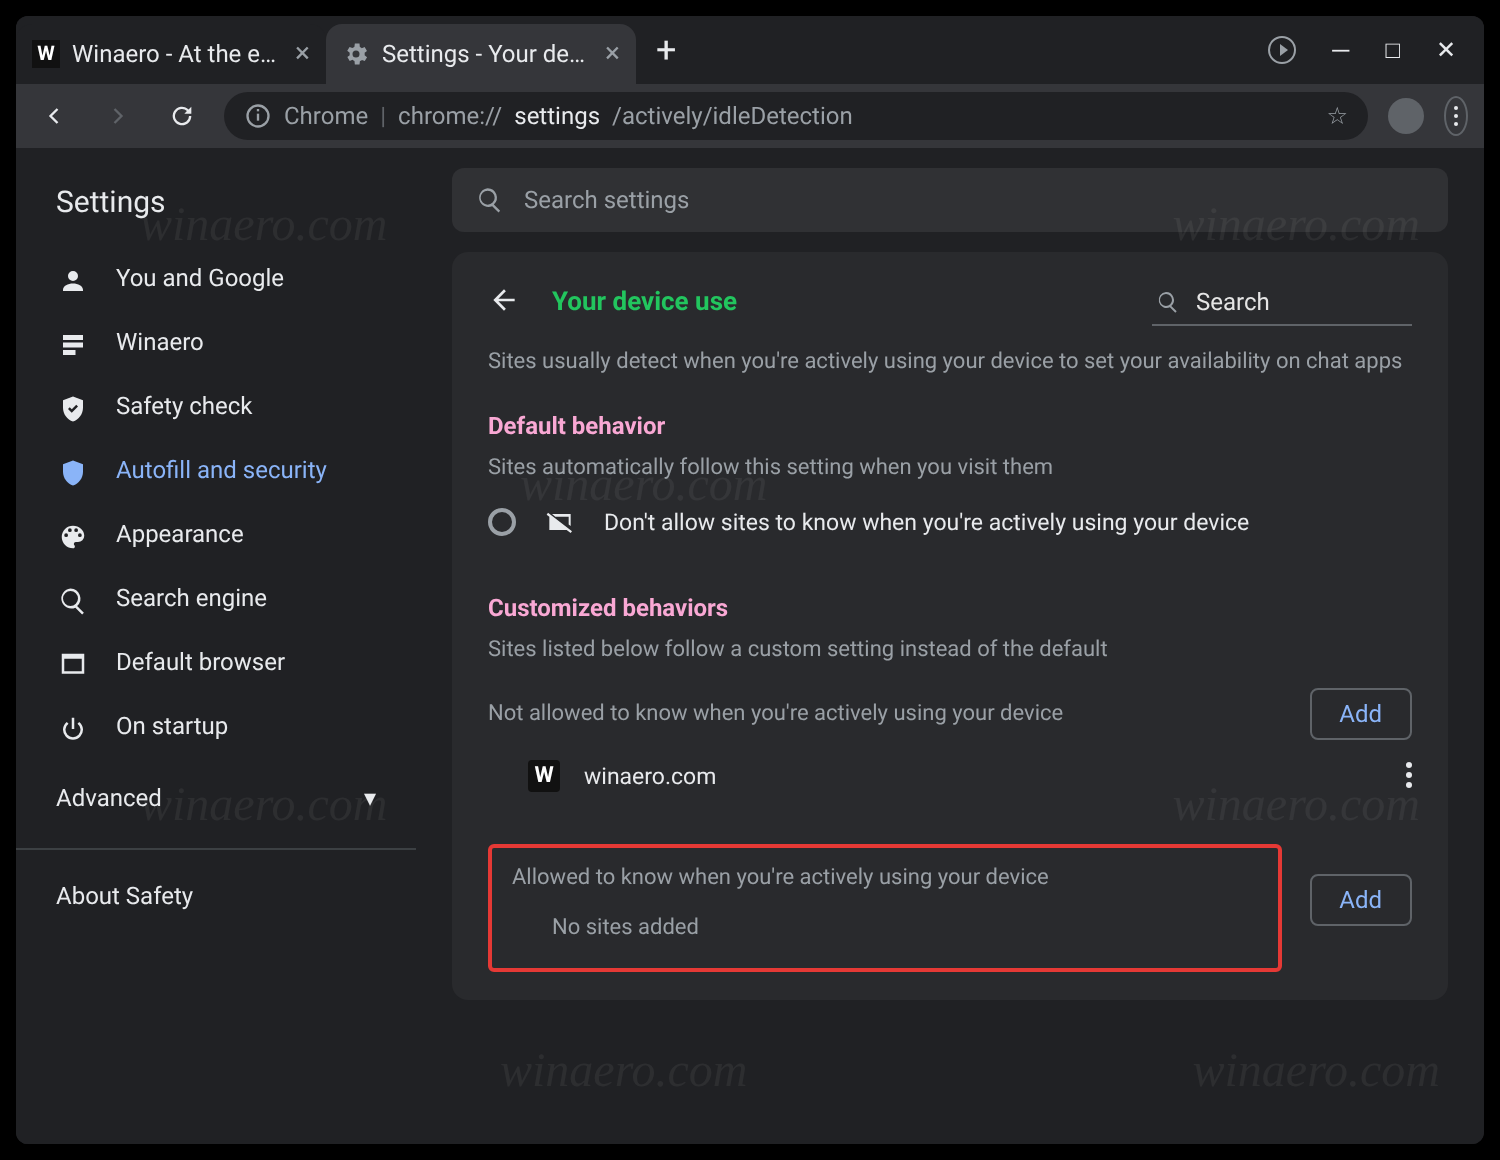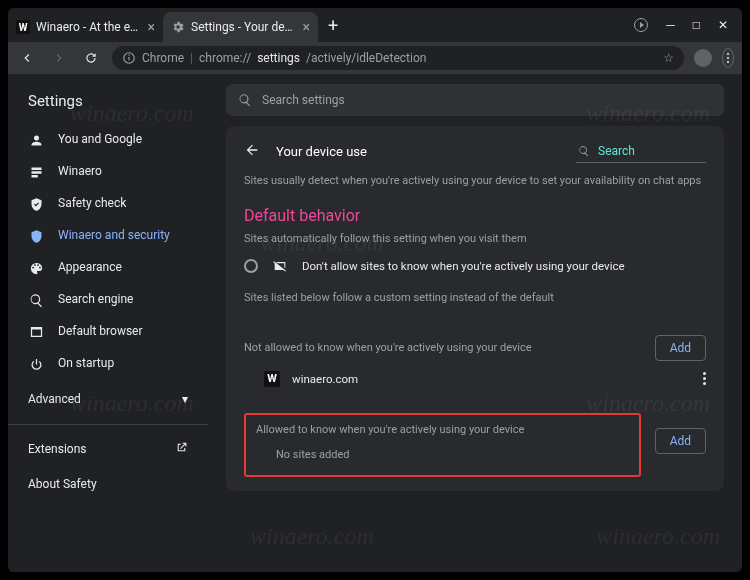--- a/index.html
+++ b/index.html
@@ -35,31 +35,31 @@
 .side-item .sicon svg{width:15px;height:15px;fill:currentColor}
 .advanced{display:flex;align-items:flex-end;justify-content:space-between;padding:12px 20px;color:#e8eaed;font-size:12px;border-top:0}
 .divider{height:1px;background:#3c4043;margin:6px 0}
 .side-link{display:flex;align-items:center;justify-content:space-between;padding:10px 20px;color:#e8eaed;font-size:12px}
 .main{flex:1;display:flex;flex-direction:column;overflow:hidden}
 .searchbar{padding:10px 18px}
 .searchbox{background:#303134;border-radius:6px;height:32px;display:flex;align-items:center;padding:0 12px;gap:10px;color:#9aa0a6;font-size:12px}
 .panel{flex:1;overflow:auto;padding:0 18px 20px}
 .card{background:#292a2d;border-radius:8px;padding:14px 18px}
 .page-head{display:flex;align-items:center;gap:16px;margin-bottom:10px}
-.page-title{color:#ffffff;font-size:13px;font-weight:400;flex:1}
-.head-search{display:flex;align-items:center;gap:8px;color:#5eead4;font-size:12px;border-bottom:1px solid #5f6368;padding:4px 2px;width:130px}
+.page-title{color:#22c55e;font-size:13px;font-weight:700;flex:1}
+.head-search{display:flex;align-items:center;gap:8px;color:#e5e5e5;font-size:12px;border-bottom:1px solid #5f6368;padding:4px 2px;width:130px}
 .desc{color:#9aa0a6;font-size:11px;line-height:1.5;margin:10px 0 16px}
-.section-h{color:#ec4899;font-size:16px;font-weight:400;margin-top:8px}
+.section-h{color:#f9a8d4;font-size:12px;font-weight:700;margin-top:8px}
 .radio-row{display:flex;align-items:center;gap:14px;padding:10px 0;color:#e8eaed;font-size:11.5px}
 .radio{width:14px;height:14px;border:2px solid #8ab4f8;border-radius:50%;display:flex;align-items:center;justify-content:center;flex-shrink:0}
 .radio.off{border-color:#9aa0a6}
 .radio .dot{width:6px;height:6px;background:#8ab4f8;border-radius:50%}
 .ricon{width:16px;height:16px;flex-shrink:0}
 .ricon svg{width:16px;height:16px;fill:#e8eaed}
-.list-head{display:flex;align-items:center;justify-content:space-between;margin-top:28px}
+.list-head{display:flex;align-items:center;justify-content:space-between;margin-top:10px}
 .list-head .lbl{color:#9aa0a6;font-size:11px}
 .add-btn{color:#8ab4f8;font-size:12px;padding:5px 14px;border:1px solid #5f6368;border-radius:4px;background:transparent}
 .site-row{display:flex;align-items:center;gap:12px;padding:10px 0 6px 20px;color:#e8eaed;font-size:11.5px}
 .site-fav{width:16px;height:16px;background:#111;display:flex;align-items:center;justify-content:center;color:#fff;font-weight:bold;font-size:11px;border-radius:2px}
 .site-more{margin-left:auto;color:#9aa0a6;display:flex;flex-direction:column;gap:2px}
 .site-more span{width:3px;height:3px;background:#e8eaed;border-radius:50%}
 .highlight-box{border:2px solid #e53935;border-radius:3px;padding:8px 10px;margin-top:8px}
 .no-sites{color:#9aa0a6;font-size:11px;padding:12px 0 6px 20px}
 .watermark{position:absolute;color:rgba(255,255,255,0.06);font-size:24px;font-style:italic;pointer-events:none;font-family:Georgia,serif}
 </style>
@@ -157,21 +157,21 @@
             </svg>
           </span>
         <span>Safety check</span>
       </div>
       <div class="side-item active">
         <span class="sicon">
             <svg viewBox="0 0 24 24">
               <path d="M12 2l8 3v6c0 5-3.4 9.7-8 11-4.6-1.3-8-6-8-11V5l8-3z"></path>
             </svg>
           </span>
-        <span>Winaero and security</span>
+        <span>Autofill and security</span>
       </div>
       <div class="side-item">
         <span class="sicon">
             <svg viewBox="0 0 24 24">
               <path d="M12 3a9 9 0 000 18c1 0 1.5-.8 1.5-1.5 0-.4-.2-.8-.4-1-.3-.3-.4-.6-.4-1 0-.8.7-1.5 1.5-1.5H16a5 5 0 005-5c0-4.4-4-8-9-8zM6.5 12a1.5 1.5 0 110-3 1.5 1.5 0 010 3zm3-4a1.5 1.5 0 110-3 1.5 1.5 0 010 3zm5 0a1.5 1.5 0 110-3 1.5 1.5 0 010 3zm3 4a1.5 1.5 0 110-3 1.5 1.5 0 010 3z"></path>
             </svg>
           </span>
         <span>Appearance</span>
       </div>
       <div class="side-item">
@@ -197,26 +197,20 @@
             </svg>
           </span>
         <span>On startup</span>
       </div>
 
       <div class="advanced">
         <span>Advanced</span>
         <span>▾</span>
       </div>
       <div class="divider"></div>
-      <div class="side-link">
-        <span>Extensions</span>
-        <span><svg width="13" height="13" viewBox="0 0 24 24" fill="#e8eaed">
-              <path d="M14 3h7v7h-2V6.4l-8.3 8.3-1.4-1.4L17.6 5H14zM5 5h6v2H7v10h10v-4h2v6H5z"></path>
-            </svg></span>
-      </div>
       <div class="side-link">
         <span>About Safety</span>
       </div>
     </div>
 
     <div class="main">
       <div class="searchbar">
         <div class="searchbox">
           <svg width="14" height="14" viewBox="0 0 24 24" fill="#9aa0a6">
               <path d="M10 2a8 8 0 015.3 13.9l5.4 5.4-1.4 1.4-5.4-5.4A8 8 0 1110 2zm0 2a6 6 0 100 12 6 6 0 000-12z"></path>
@@ -246,20 +240,21 @@
           <div class="desc" style="margin:6px 0 1px">Sites automatically follow this setting when you visit them</div>
 
           <div class="radio-row">
             <span class="radio off"></span>
             <span class="ricon"><svg viewBox="0 0 24 24">
                   <path d="M3 5l18 14-1 1.3L17 18H4V8l-2-1.5zM6 6h14v9l-1.5-1.2V8H8.5z" fill="#e8eaed"></path>
                 </svg></span>
             <span>Don't allow sites to know when you're actively using your device</span>
           </div>
 
+          <div class="section-h" style="margin-top:18px">Customized behaviors</div>
           <div class="desc" style="margin:6px 0 8px">Sites listed below follow a custom setting instead of the default</div>
 
           <div class="list-head">
             <span class="lbl">Not allowed to know when you're actively using your device</span>
             <button class="add-btn">Add</button>
           </div>
           <div class="site-row">
             <span class="site-fav">W</span>
             <span>winaero.com</span>
             <span class="site-more">

